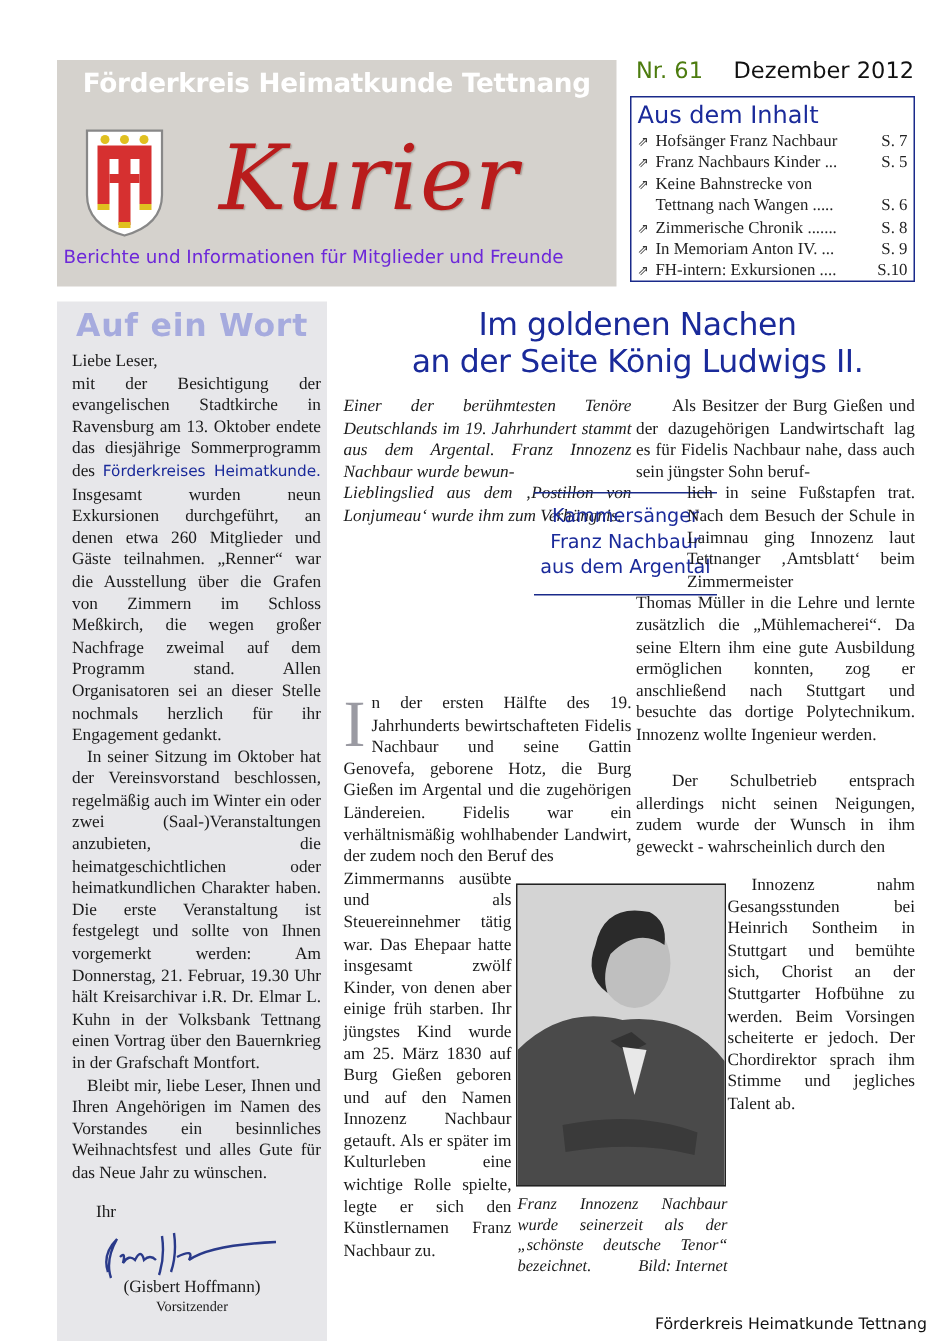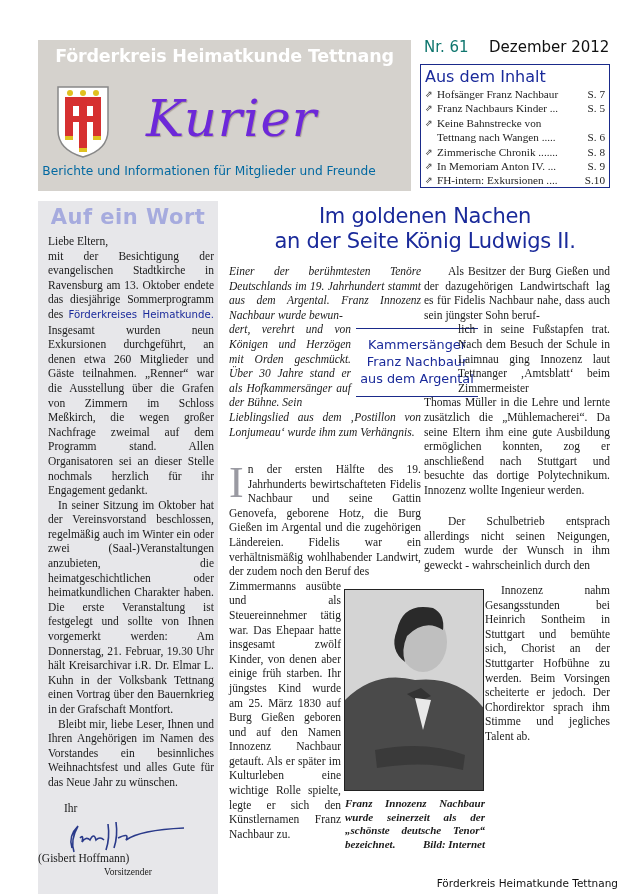--- a/index.html
+++ b/index.html
@@ -10,31 +10,31 @@
   .abs { position: absolute; }
 
   
   .masthead { left: 38px; top: 40px; width: 373px; height: 151px; background: #d5d2cd; }
   .org-name {
     left: 0; top: 6px; width: 373px; text-align: center; color: #ffffff;
     font-family: "DejaVu Sans", sans-serif; font-weight: bold; font-size: 17.5px; letter-spacing: -0.2px;
   }
   .crest { left: 17px; top: 44px; width: 56px; height: 76px; }
   .kurier {
-    left: 108px; top: 34px; color: #6d28d9; font-family: "DejaVu Serif", serif;
-    font-size: 51px; line-height: 90px; letter-spacing: 1px; font-style: italic;
+    left: 108px; top: 34px; color: #b91c1c; font-family: "DejaVu Serif", serif;
+    font-size: 60px; line-height: 90px; letter-spacing: 1px; font-style: italic;
     text-shadow: 1px 1px 1px #a89c95;
   }
   .subtitle {
-    left: 0; top: 124px; width: 342px; text-align: center; color: #0369a1;
+    left: 0; top: 124px; width: 342px; text-align: center; color: #6d28d9;
     font-family: "DejaVu Sans", sans-serif; font-size: 12.2px;
   }
 
   
-  .issue-nr { left: 424px; top: 38px; font-family: "DejaVu Sans", sans-serif; font-size: 15px; color: #0f766e; }
+  .issue-nr { left: 424px; top: 38px; font-family: "DejaVu Sans", sans-serif; font-size: 15px; color: #4d7c0f; }
   .issue-date { left: 489px; top: 38px; font-family: "DejaVu Sans", sans-serif; font-size: 15px; color: #111; }
 
   
   .toc { left: 420px; top: 64px; width: 190px; height: 124px; border: 1.5px solid #1a2a8a; box-sizing: border-box; padding: 2px 4px; }
   .toc-title { font-family: "DejaVu Sans", sans-serif; font-size: 16px; color: #1a2a9a; margin-bottom: 1px; }
   .toc-item { display: flex; font-size: 11.2px; line-height: 14.4px; color: #222; }
   .toc-item .arrow { width: 12px; font-size: 9px; color: #333; flex: 0 0 12px; }
   .toc-item .lbl { flex: 1; white-space: nowrap; overflow: hidden; }
   .toc-item .pg { flex: 0 0 auto; padding-left: 2px; }
 
@@ -45,21 +45,21 @@
     font-family: "DejaVu Sans", sans-serif; font-weight: bold; font-size: 21px; letter-spacing: 0.5px;
   }
   .sidebar-body {
     left: 10px; top: 33px; width: 166px; font-size: 11.5px; line-height: 14.6px; text-align: justify;
   }
   .sidebar-body p { margin: 0; }
   .sidebar-body .indent { text-indent: 10px; }
   .sidebar-body .link { color: #1a2a9a; font-family: "DejaVu Sans", sans-serif; font-size: 10.2px; }
   .signature-ihr { left: 26px; top: 601px; font-size: 11.5px; }
   .signature { left: 22px; top: 617px; width: 130px; height: 40px; }
-  .sig-name { left: 0; top: 651px; width: 180px; font-size: 11.5px; }
+  .sig-name { left: 0; top: 651px; width: 180px; text-align: center; font-size: 11.5px; }
   .sig-role { left: 0; top: 666px; width: 180px; text-align: center; font-size: 9.5px; }
 
   
   .headline {
     left: 228px; top: 204px; width: 394px; text-align: center; color: #1a2a9a;
     font-family: "DejaVu Sans", sans-serif; font-size: 21px; line-height: 25px; letter-spacing: -0.3px;
   }
 
   
   .col { font-size: 11.5px; line-height: 14.6px; text-align: justify; }
@@ -75,21 +75,21 @@
   .col2 .shift { margin-left: 34px; }
   .body1 { left: 229px; top: 462px; width: 192px; }
   .body1 .narrow { width: 112px; }
   .dropcap { float: left; font-size: 44px; line-height: 38px; color: #9a9aa2; margin: 2px 4px 0 0; font-family: "Liberation Serif", serif; }
   .col2b { left: 424px; top: 481px; width: 186px; }
   .col2b .nar { margin-left: 61px; }
   .col2b .indent, .col2 .indent { text-indent: 24px; }
 
   
   .photo { left: 344px; top: 589px; width: 140px; height: 202px; border: 1px solid #222; box-sizing: border-box; background: #cfcfcf; overflow: hidden; }
-  .caption { left: 345px; top: 797px; width: 140px; font-style: italic; font-size: 11px; line-height: 13.5px; text-align: justify; font-weight: bold; }
+  .caption { left: 345px; top: 797px; width: 140px; font-style: italic; font-size: 11px; line-height: 13.5px; text-align: justify; }
 
   .footer { right: 8px; top: 877px; font-family: "DejaVu Sans", sans-serif; font-size: 10.5px; color: #111; }
 </style>
 </head>
 <body>
 
 <div class="abs masthead">
   <div class="abs org-name">Förderkreis Heimatkunde Tettnang</div>
   <svg class="abs crest" viewBox="0 0 56 76">
     <path d="M3 3 H53 V46 Q53 66 28 73 Q3 66 3 46 Z" fill="#ffffff" stroke="#888" stroke-width="1.5"></path>
@@ -149,41 +149,40 @@
         <span class="arrow">⇗</span>
         <span class="lbl">FH-intern: Exkursionen ....</span>
         <span class="pg">S.10</span>
       </div>
     </div>
 </div>
 
 <div class="abs sidebar">
   <div class="abs sidebar-title">Auf ein Wort</div>
   <div class="abs sidebar-body">
-    <p>Liebe Eltern,</p>
+    <p>Liebe Leser,</p>
     <p><span>mit der Besichtigung der evangelischen Stadtkirche in Ravensburg am 13. Oktober endete das diesjährige Sommerprogramm des </span><span class="link">Förderkreises Heimatkunde.</span><span> Insgesamt wurden neun Exkursionen durchgeführt, an denen etwa 260 Mitglieder und Gäste teilnahmen. „Renner“ war die Ausstellung über die Grafen von Zimmern im Schloss Meßkirch, die wegen großer Nachfrage zweimal auf dem Programm stand. Allen Organisatoren sei an dieser Stelle nochmals herzlich für ihr Engagement gedankt.</span></p>
     <p class="indent">In seiner Sitzung im Oktober hat der Vereinsvorstand beschlossen, regelmäßig auch im Winter ein oder zwei (Saal-)Veranstaltungen anzubieten, die heimatgeschichtlichen oder heimatkundlichen Charakter haben. Die erste Veranstaltung ist festgelegt und sollte von Ihnen vorgemerkt werden: Am Donnerstag, 21. Februar, 19.30 Uhr hält Kreisarchivar i.R. Dr. Elmar L. Kuhn in der Volksbank Tettnang einen Vortrag über den Bauernkrieg in der Grafschaft Montfort.</p>
     <p class="indent">Bleibt mir, liebe Leser, Ihnen und Ihren Angehörigen im Namen des Vorstandes ein besinnliches Weihnachtsfest und alles Gute für das Neue Jahr zu wünschen.</p>
   </div>
   <div class="abs signature-ihr">Ihr</div>
   <svg class="abs signature" viewBox="0 0 130 40">
     <path d="M12 30 Q8 18 18 8 Q10 22 14 34 M20 20 Q24 16 22 24 Q26 18 30 22 Q34 14 36 22 Q40 18 44 22 M48 6 Q50 20 46 32 M56 4 Q58 18 54 30 M58 20 Q70 14 66 22 Q80 12 124 10" fill="none" stroke="#2a3a8a" stroke-width="1.6"></path>
   </svg>
   <div class="abs sig-name">(Gisbert Hoffmann)</div>
   <div class="abs sig-role">Vorsitzender</div>
 </div>
 
 <div class="abs headline">
   <div>Im goldenen Nachen</div>
   <div>an der Seite König Ludwigs II.</div>
 </div>
 
 <div class="abs col lead">
   <p>Einer der berühmtesten Tenöre Deutschlands im 19. Jahrhundert stammt aus dem Argental. Franz Innozenz Nachbaur wurde bewun-</p>
-  <p class="narrow">dert, verehrt und von Königen und Herzögen mit Orden geschmückt. Über 30 Jahre stand er als Hofkammersänger auf der Bühne. Sein</p>
   <p>Lieblingslied aus dem ‚Postillon von Lonjumeau‘ wurde ihm zum Verhängnis.</p>
 </div>
 
 <div class="abs pull">
   <div>Kammersänger</div>
   <div>Franz Nachbaur</div>
   <div>aus dem Argental</div>
 </div>
 
 <div class="abs col col2">

